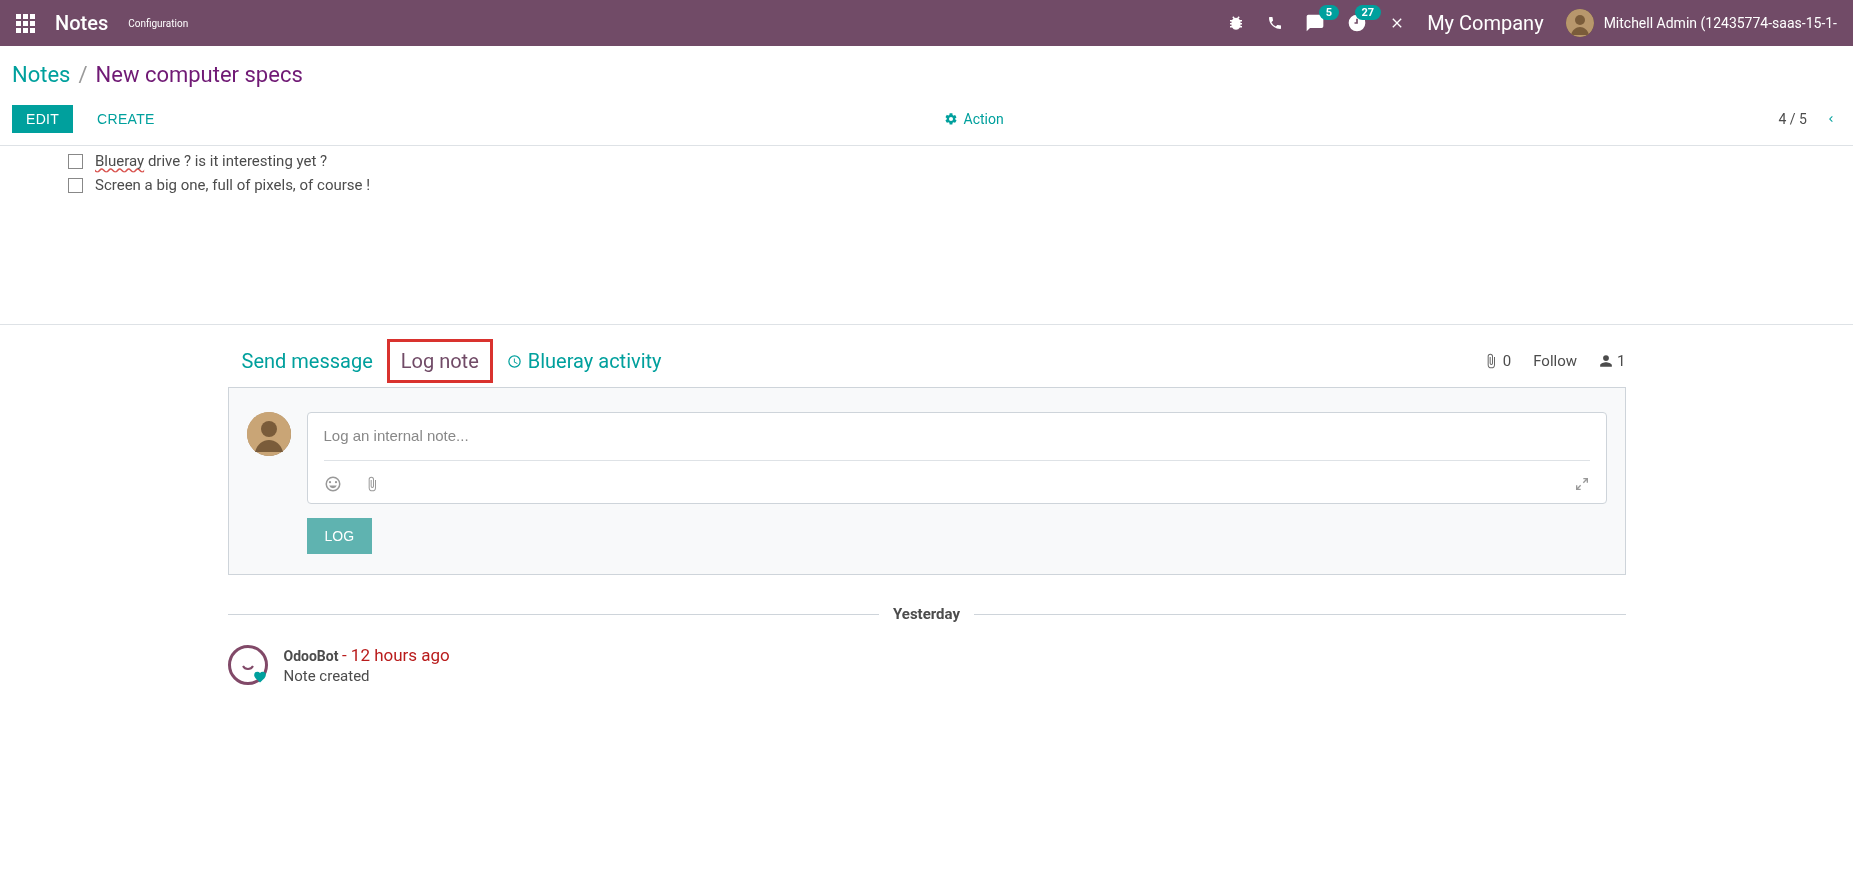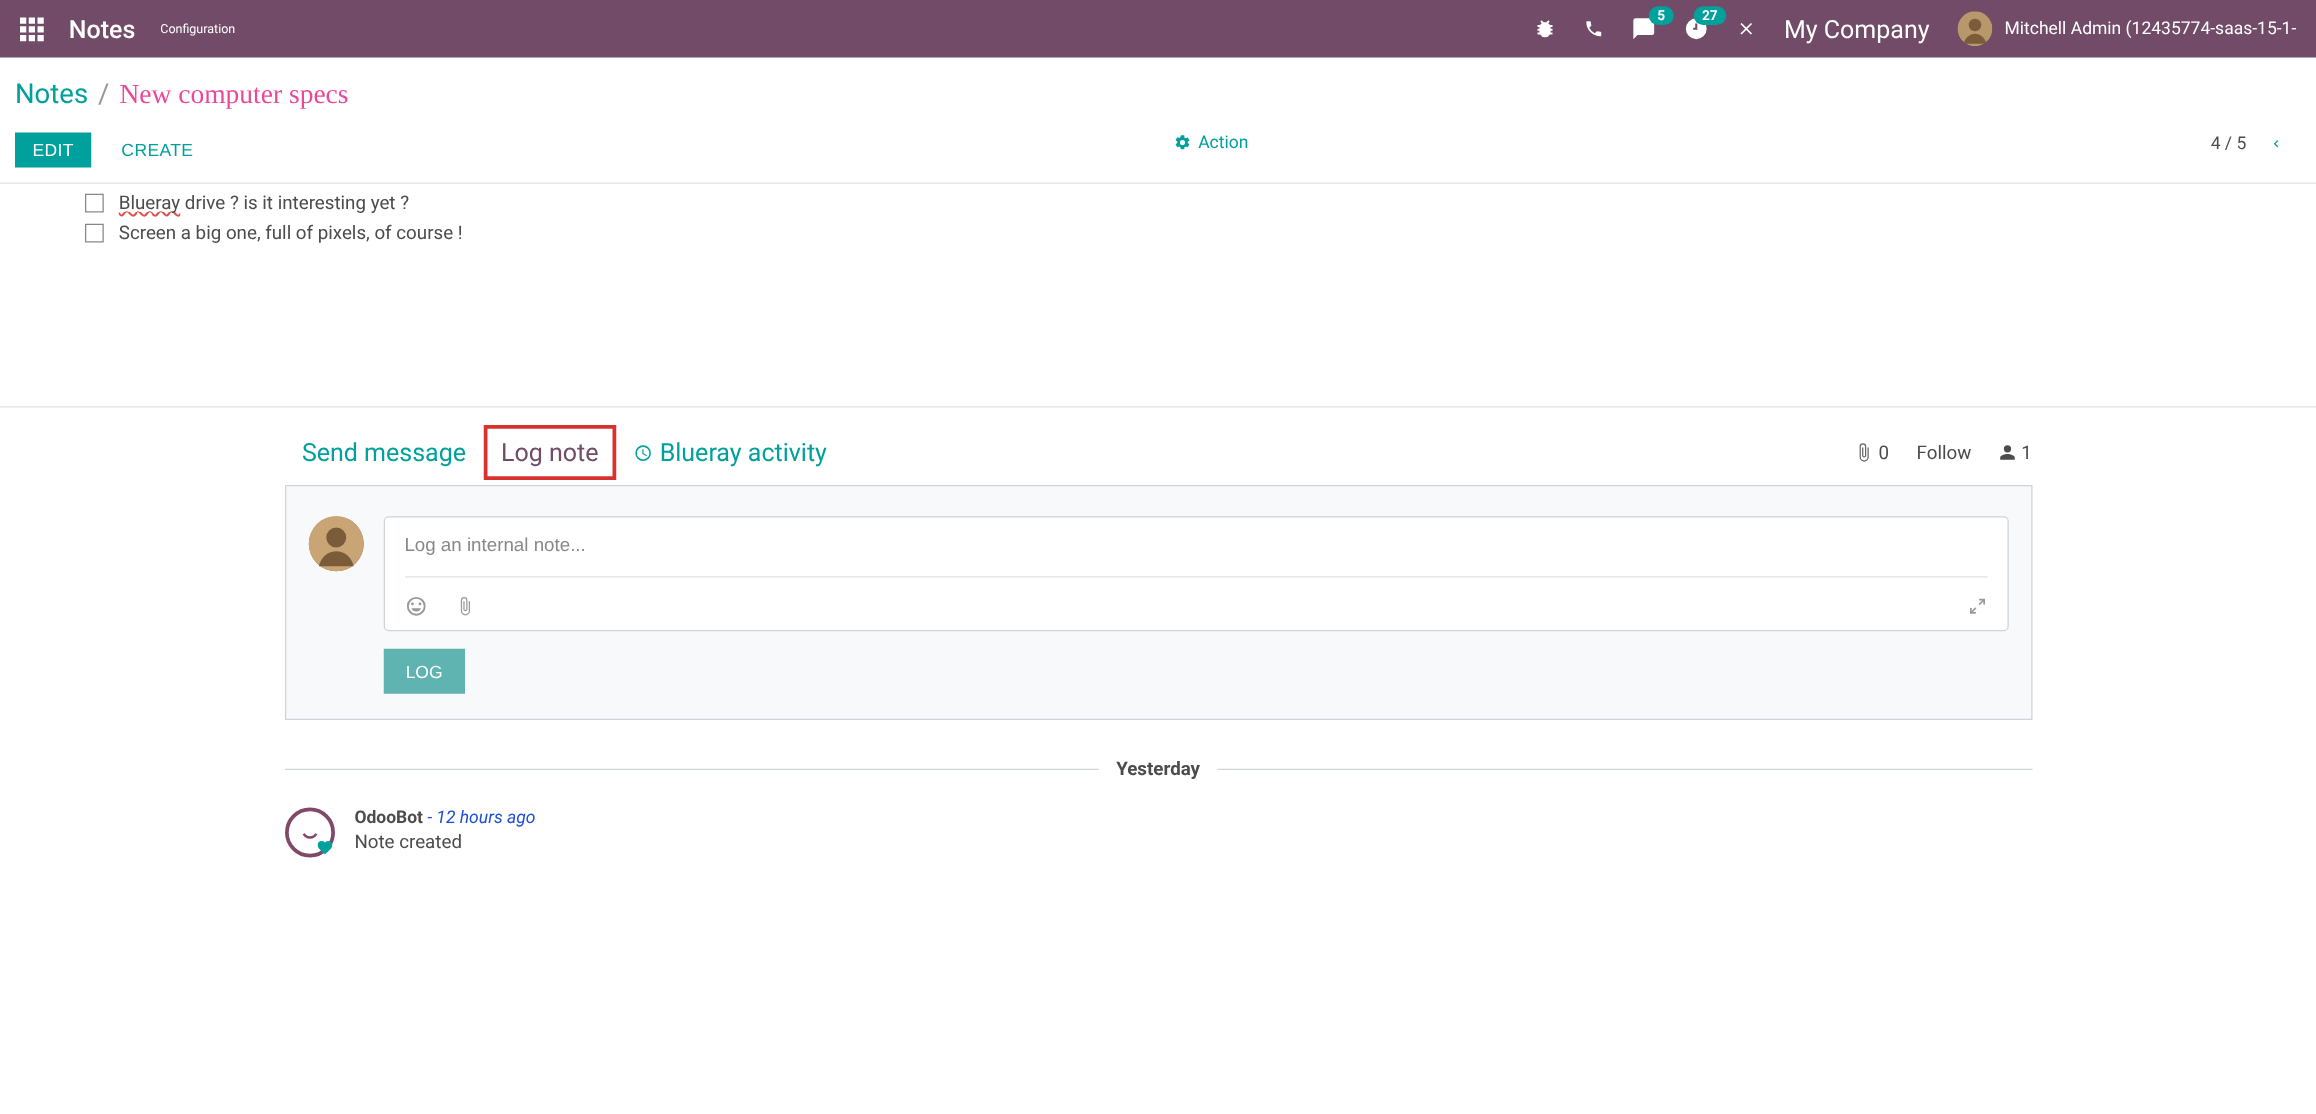--- a/index.html
+++ b/index.html
@@ -17,24 +17,24 @@
     .badge { background: #00a09d; color: #fff; border-radius: 10px; padding: 1px 7px; font-size: 11px; font-weight: bold; position: absolute; top: -8px; right: -14px; }
     .nav-company { font-size: 20px; cursor: pointer; }
     .user-area { display: flex; align-items: center; gap: 10px; cursor: pointer; }
     .avatar { width: 28px; height: 28px; border-radius: 50%; background: linear-gradient(135deg, #8b7355, #6b5433); display: flex; align-items: center; justify-content: center; font-size: 10px; color:#fff; overflow:hidden; }
     
     
     .breadcrumb-area { padding: 16px 12px 8px 12px; }
     .breadcrumb { font-size: 22px; display: flex; align-items: center; gap: 8px; }
     .breadcrumb-link { color: #00a09d; cursor: pointer; }
     .breadcrumb-sep { color: #999; }
-    .breadcrumb-current { color: #ec4899; font-family: Liberation Serif, serif; }
-    
-    
-    .control-panel { display: flex; align-items: flex-start; padding: 10px 22px 12px 12px; border-bottom: 1px solid #dee2e6; }
+    .breadcrumb-current { color: #701a75; }
+    
+    
+    .control-panel { display: flex; align-items: center; padding: 10px 12px 12px 12px; border-bottom: 1px solid #dee2e6; }
     .cp-left { display: flex; gap: 10px; }
     .btn { padding: 6px 14px; font-size: 14px; font-weight: 500; border: none; cursor: pointer; text-transform: uppercase; letter-spacing: 0.3px; }
     .btn-primary { background: #00a09d; color: #fff; }
     .btn-secondary { background: transparent; color: #00a09d; }
     .cp-center { margin-left: auto; margin-right: auto; display: flex; align-items: center; gap: 6px; color: #00a09d; cursor: pointer; }
     .cp-right { display: flex; align-items: center; gap: 14px; }
     .pager { color: #4c4c4c; font-size: 14px; }
     .pager-arrow { color: #00a09d; font-size: 22px; cursor: pointer; padding: 0 4px; }
     
     
@@ -69,21 +69,21 @@
     
     .log-divider-row { display: flex; align-items: center; margin-top: 30px; }
     .log-divider-line { flex: 1; border-top: 1px solid #ced4da; }
     .log-divider-text { padding: 0 14px; color: #4c4c4c; font-weight: bold; font-size: 15px; }
     .log-entry { display: flex; gap: 16px; margin-top: 22px; align-items: flex-start; padding-bottom: 20px; }
     .bot-avatar { width: 40px; height: 40px; border-radius: 50%; border: 3px solid #814968; display: flex; align-items: center; justify-content: center; position: relative; }
     .bot-heart { position: absolute; bottom: -2px; right: -2px; width: 14px; height: 14px; }
     .log-body { flex: 1; }
     .log-header { font-size: 14px; }
     .log-author { font-weight: bold; color: #4c4c4c; }
-    .log-time { color: #1d4ed8; font-size: 14px; font-style: italic; }
+    .log-time { color: #b91c1c; font-size: 17px; }
     .log-text { font-size: 15px; color: #4c4c4c; margin-top: 2px; }
     
     svg { display: block; }
   </style>
 </head>
 <body>
 
 <div class="navbar">
   <div class="navbar-left">
     <div class="apps-icon">

